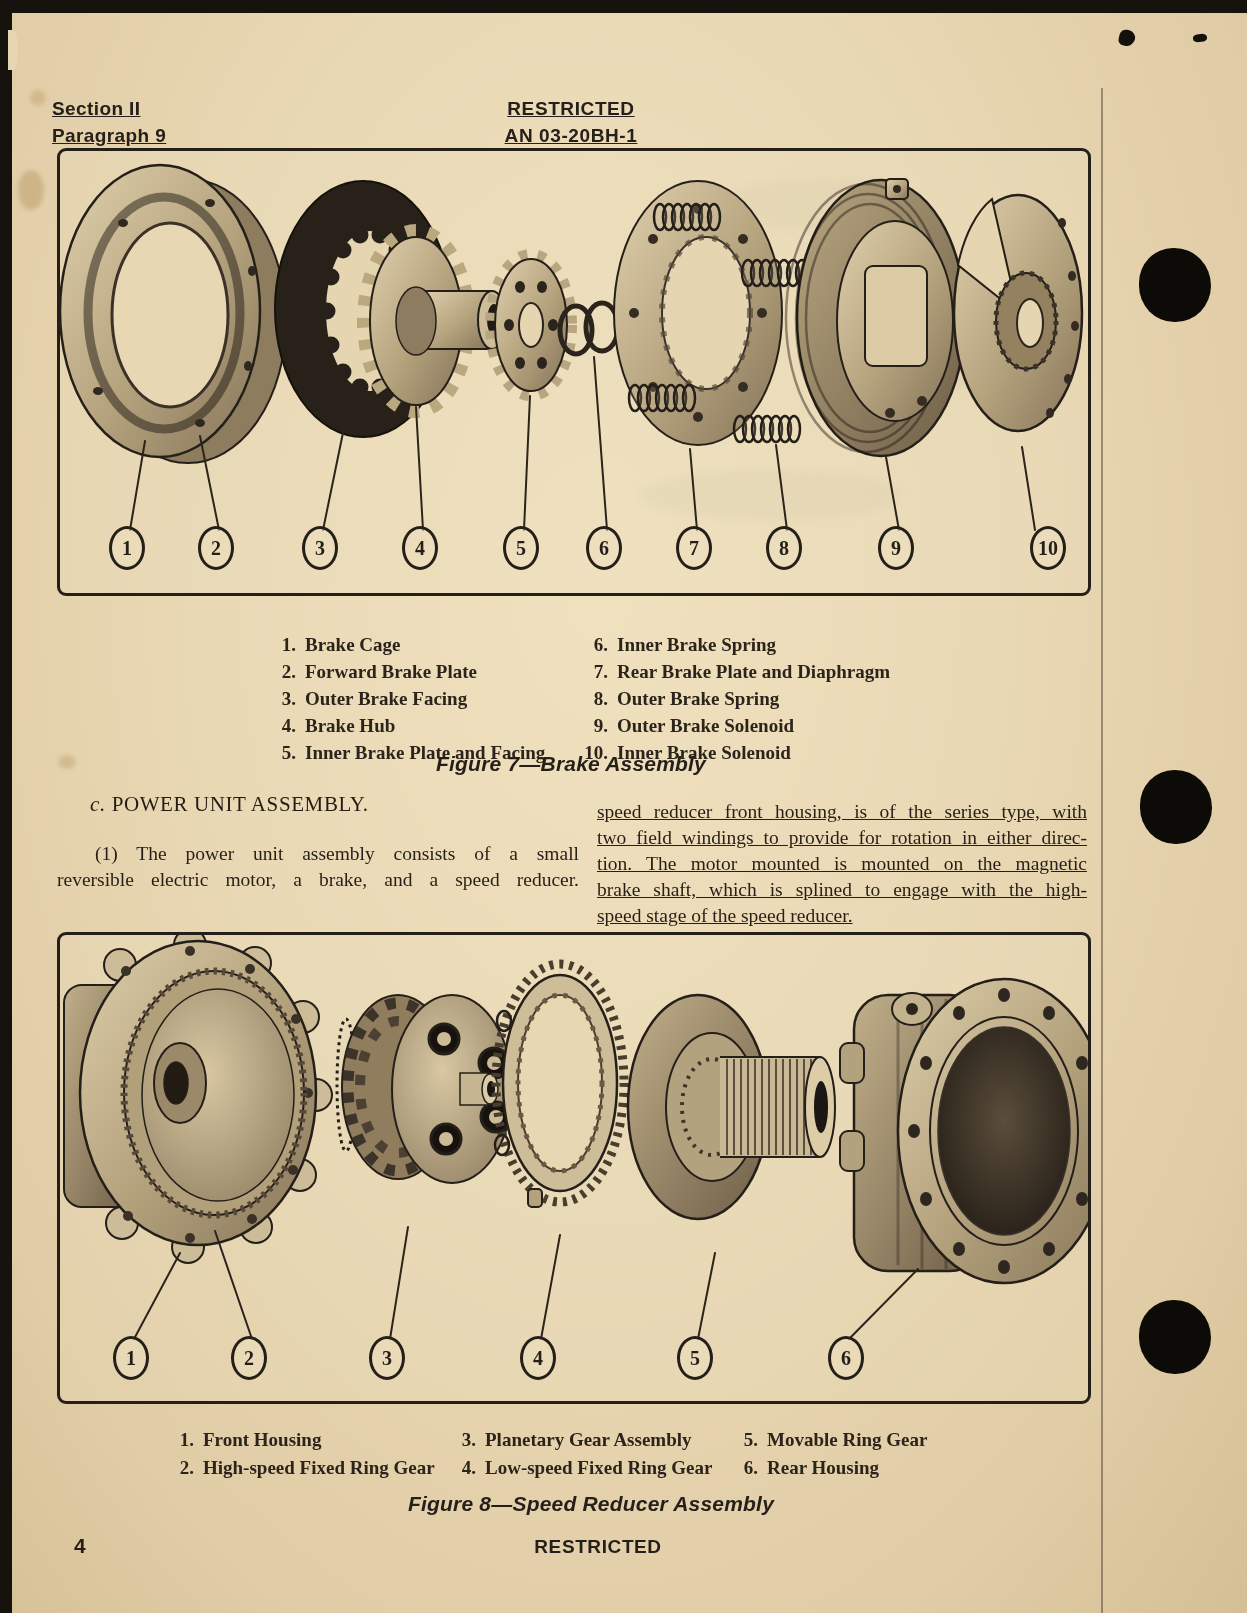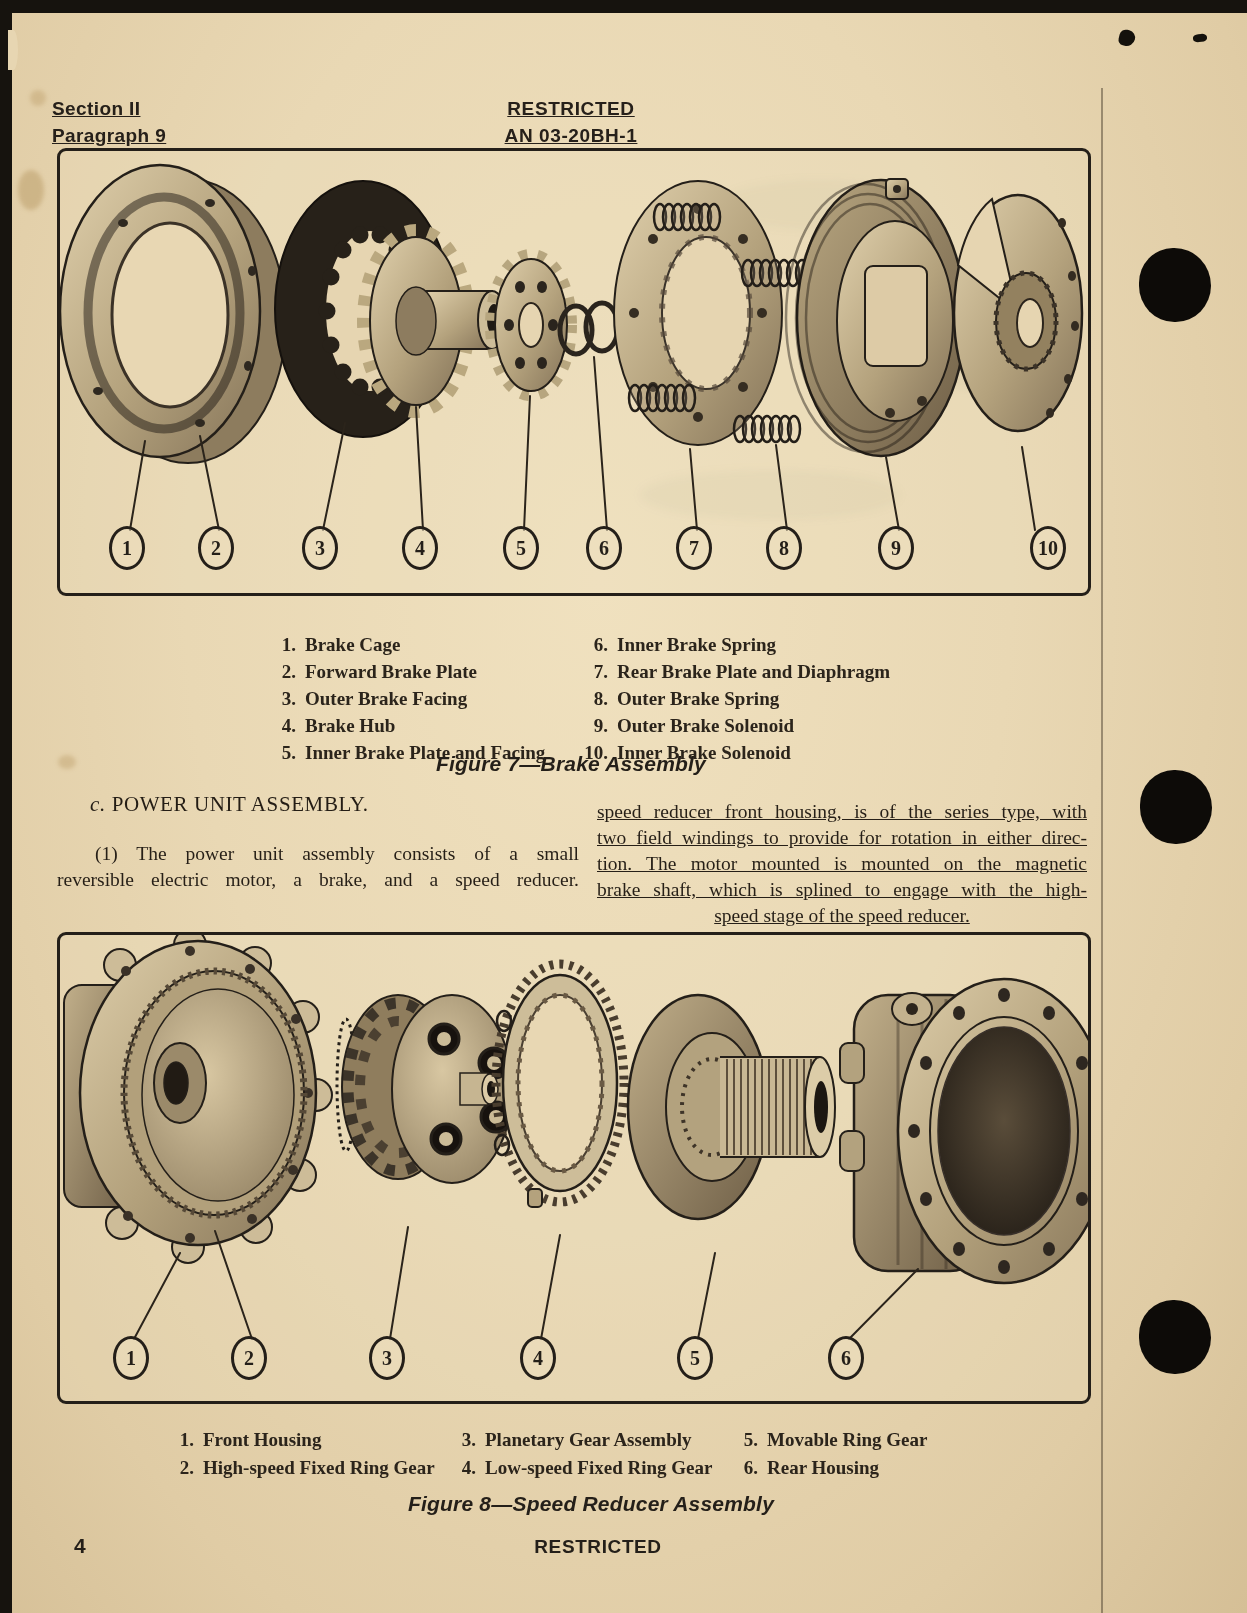--- a/index.html
+++ b/index.html
@@ -41,21 +41,21 @@
   .lrow .ln{width:34px;text-align:right;margin-right:9px;}
   .leg8 .lrow{line-height:28px;}
   .leg8 .ln{width:26px;margin-right:9px;}
 
   .caption{font-family:"Liberation Sans",sans-serif;font-style:italic;font-weight:bold;
            font-size:21px;color:#241f19;text-align:center;letter-spacing:.2px;}
 
   
   .bh{font-size:21px;letter-spacing:.6px;color:#241d15;}
   .bh .lead{font-style:italic;}
-  .bl{position:absolute;font-size:19.5px;line-height:26px;color:#261f17;width:522px;text-align:center;}
+  .bl{position:absolute;font-size:19.5px;line-height:26px;color:#261f17;width:522px;}
   .jl{text-align:justify;text-align-last:justify;}
   .ind{padding-left:38px;box-sizing:border-box;}
   .rl{width:490px;text-decoration:underline;}
 
   .pgnum{font-family:"Liberation Sans",sans-serif;font-weight:bold;font-size:21px;color:#241f19;}
   .footc{font-family:"Liberation Sans",sans-serif;font-weight:bold;font-size:19px;letter-spacing:.6px;
          color:#241f19;text-align:center;}
 
   .smudge{position:absolute;border-radius:50%;filter:blur(4px);}
 

